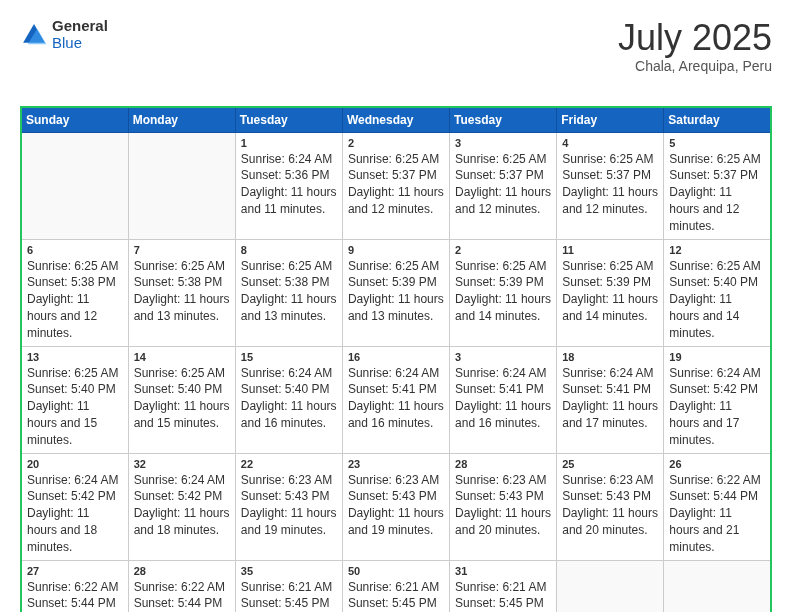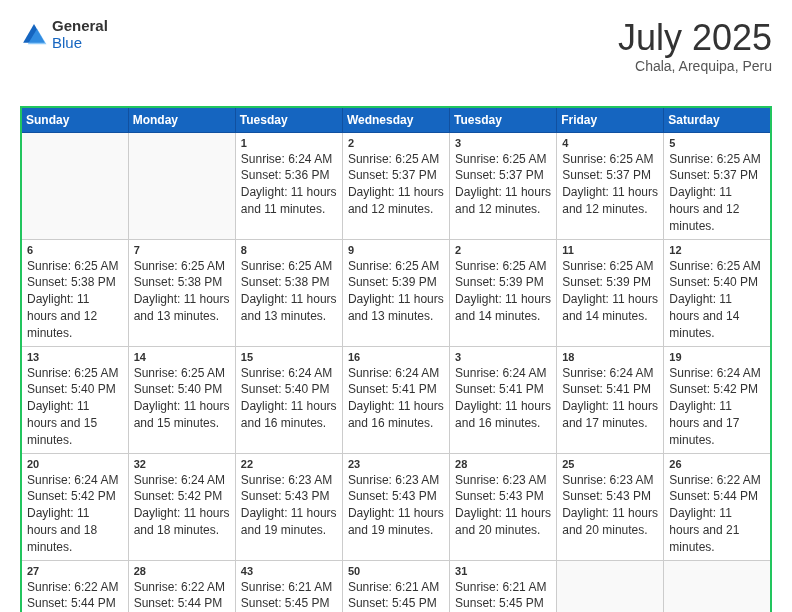--- a/index.html
+++ b/index.html
@@ -254,21 +254,21 @@
         <tr class="week-row">
           <td>
             <span class="day-num">27</span>
             <div class="day-info">Sunrise: 6:22 AM<br>Sunset: 5:44 PM<br>Daylight: 11 hours and 21 minutes.</div>
           </td>
           <td>
             <span class="day-num">28</span>
             <div class="day-info">Sunrise: 6:22 AM<br>Sunset: 5:44 PM<br>Daylight: 11 hours and 22 minutes.</div>
           </td>
           <td>
-            <span class="day-num">43</span>
+            <span class="day-num">35</span>
             <div class="day-info">Sunrise: 6:21 AM<br>Sunset: 5:45 PM<br>Daylight: 11 hours and 23 minutes.</div>
           </td>
           <td>
             <span class="day-num">50</span>
             <div class="day-info">Sunrise: 6:21 AM<br>Sunset: 5:45 PM<br>Daylight: 11 hours and 23 minutes.</div>
           </td>
           <td>
             <span class="day-num">31</span>
             <div class="day-info">Sunrise: 6:21 AM<br>Sunset: 5:45 PM<br>Daylight: 11 hours and 24 minutes.</div>
           </td>

